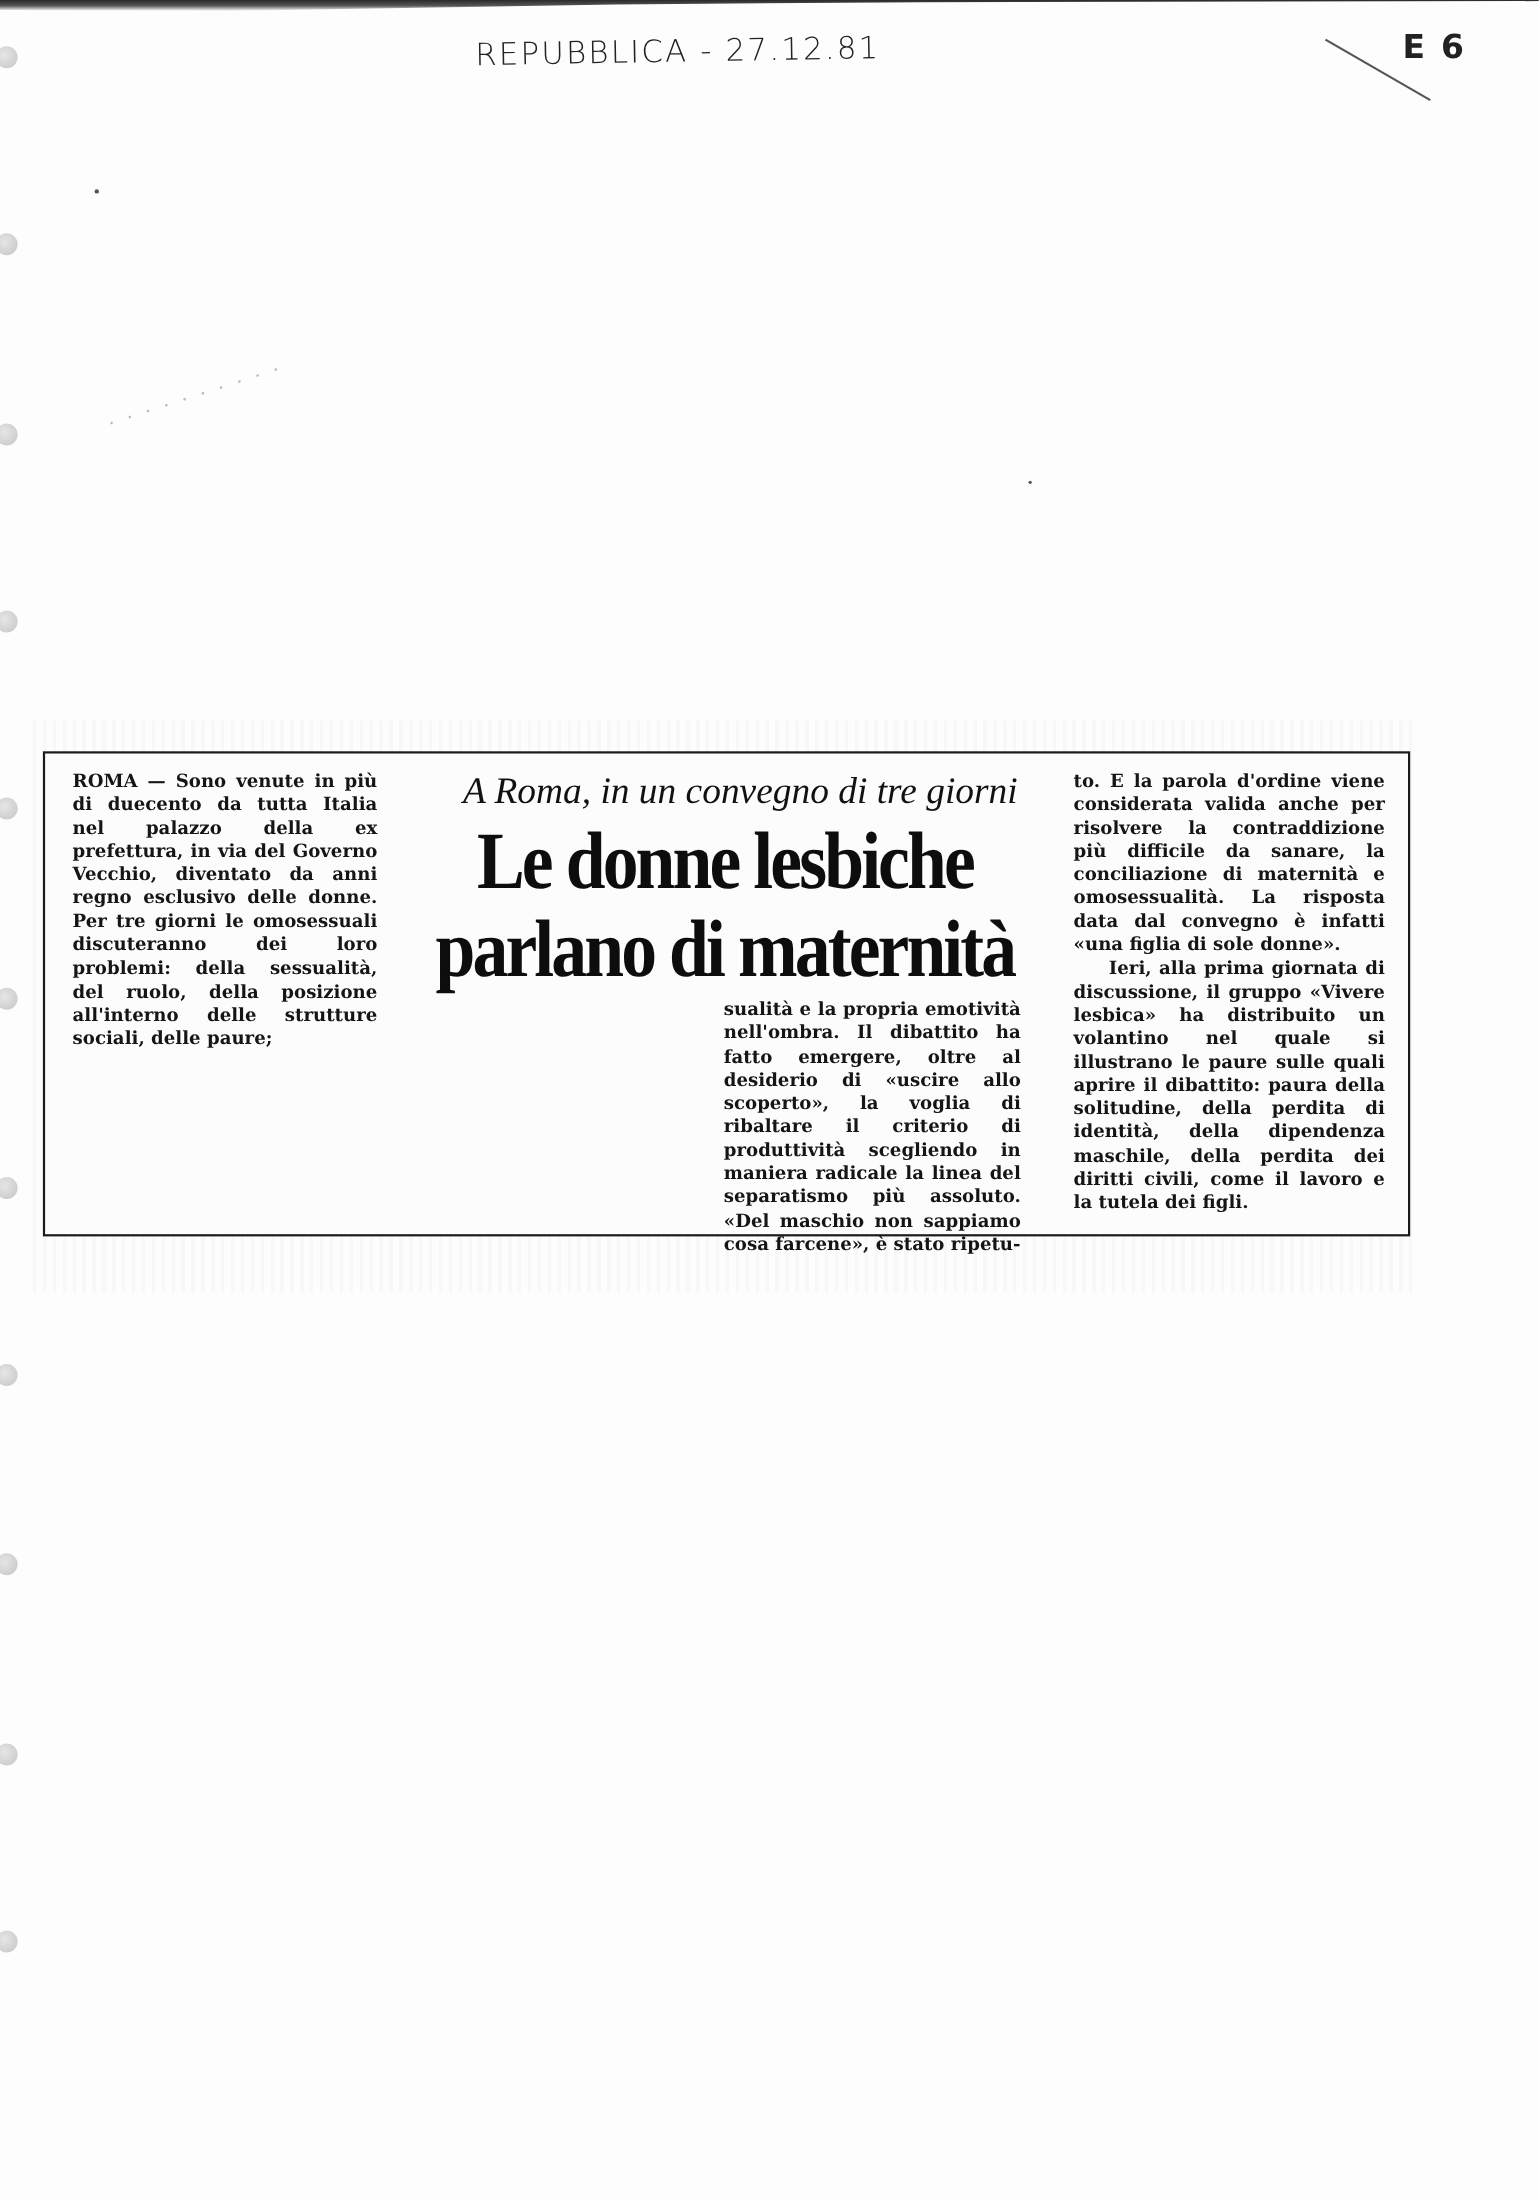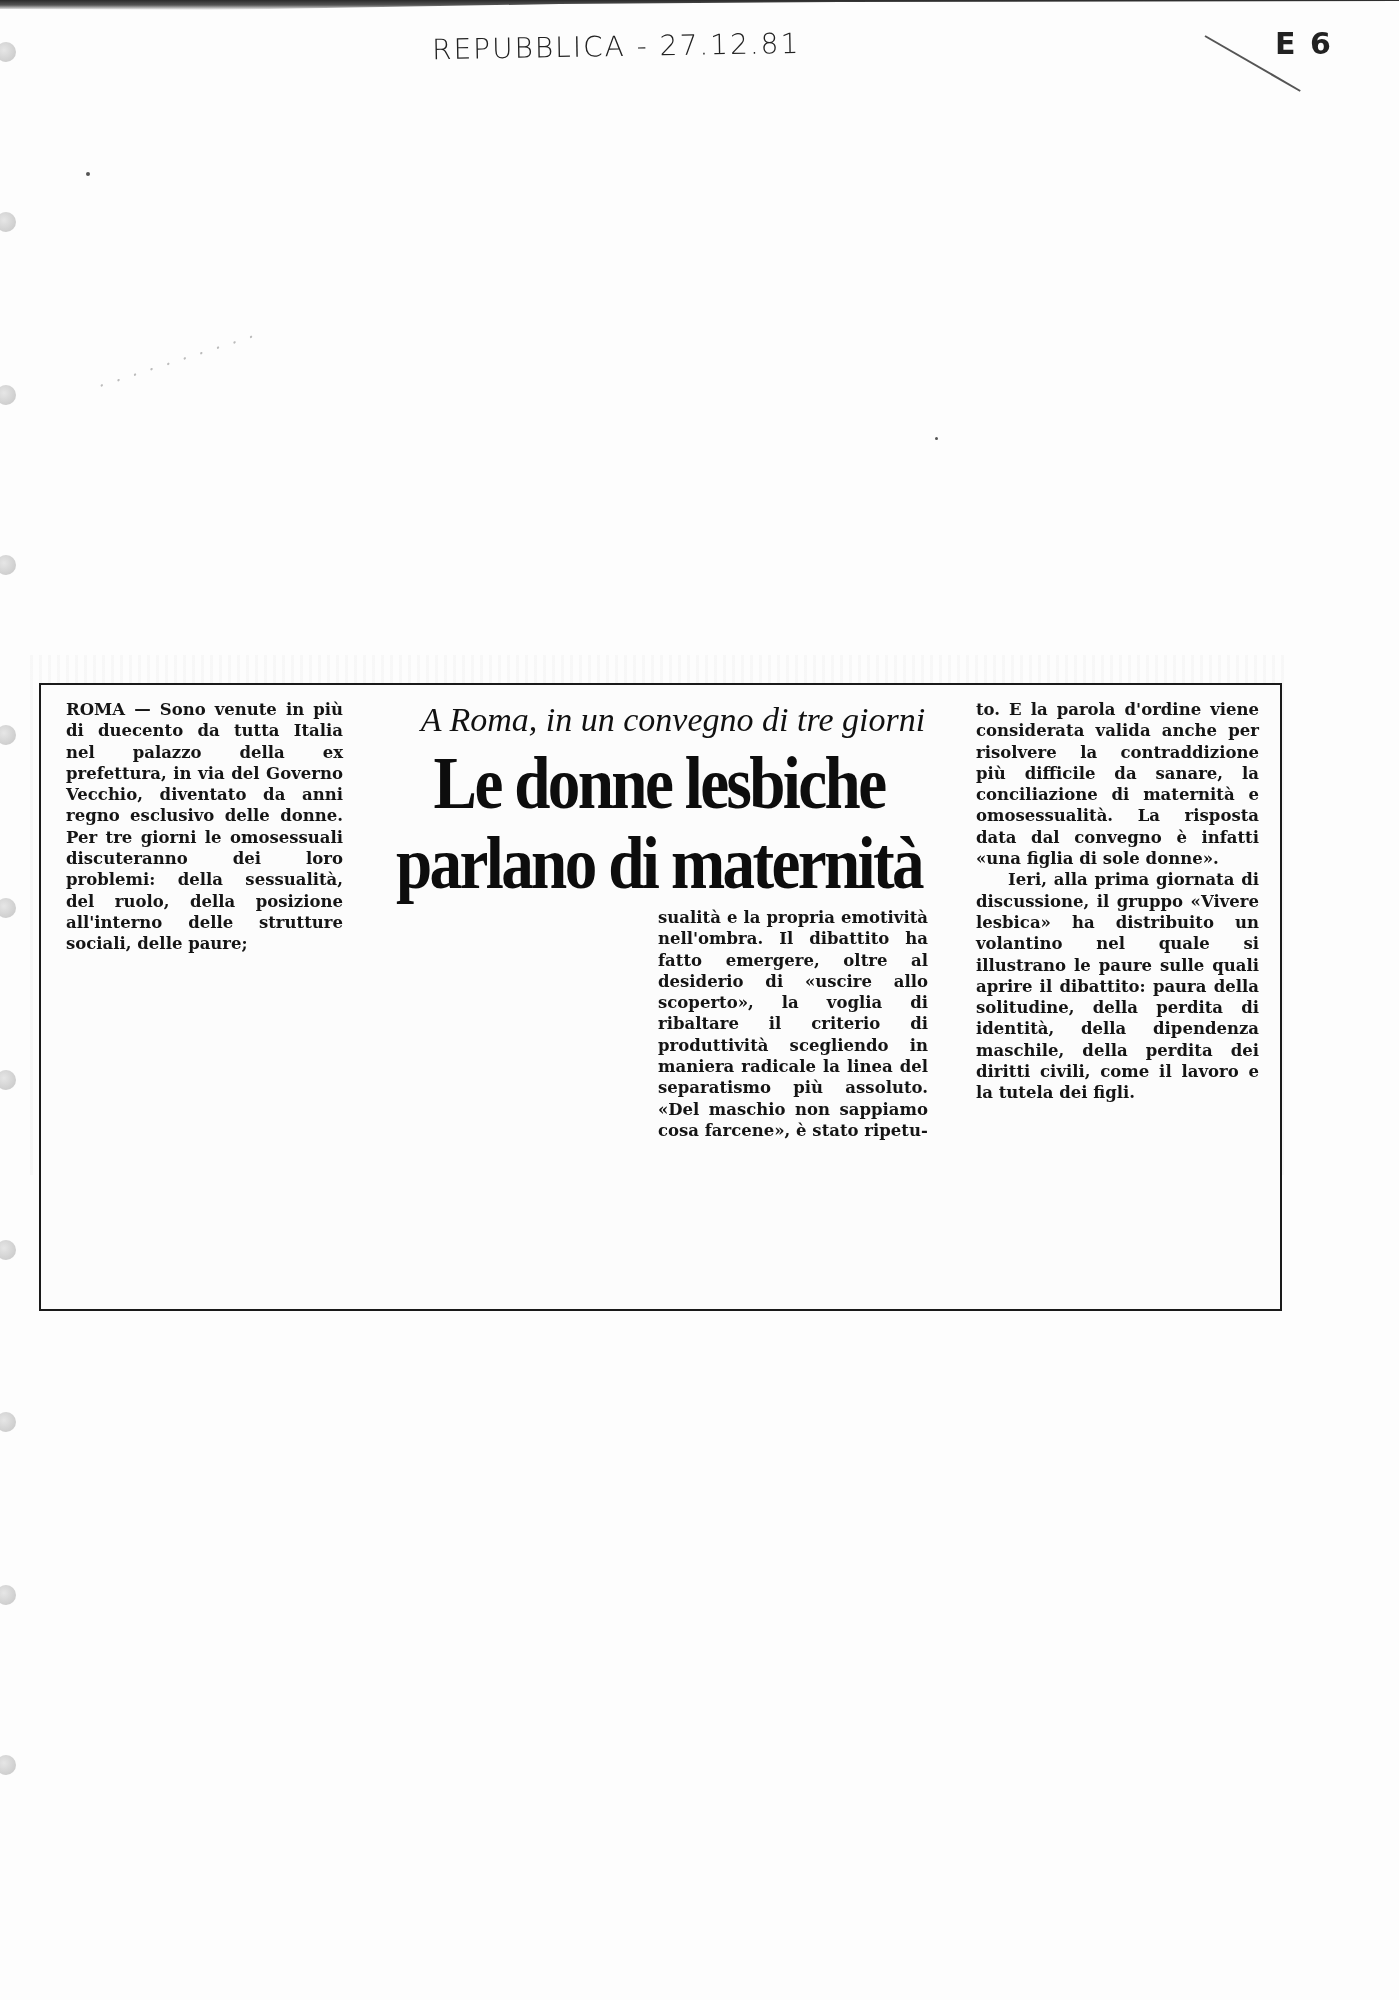--- a/index.html
+++ b/index.html
@@ -30,21 +30,21 @@
   }
   .stamp-smudge {
     position: absolute; left: 95px; top: 350px; font-size: 18px; color: #bbb;
     transform: rotate(-18deg); font-style: italic; letter-spacing: 3px;
   }
   .clipping-shadow {
     position: absolute; left: 30px; top: 655px; width: 1260px; height: 520px;
     background: repeating-linear-gradient(90deg, rgba(200,200,200,0.10) 0 3px, rgba(255,255,255,0) 3px 9px);
   }
   .article-box {
-    position: absolute; left: 39px; top: 683px; width: 1243px; height: 628px;
+    position: absolute; left: 39px; top: 683px; width: 1243px; height: 441px;
     border: 2px solid #1a1a1a; box-sizing: border-box; background: #fcfcfc;
   }
   .col {
     position: absolute; top: 14px; font-family: "DejaVu Serif", serif; font-weight: bold;
     font-size: 16.5px; line-height: 21.3px; text-align: justify; color: #151515;
   }
   .col p { margin: 0; }
   .col p.indent { text-indent: 32px; }
   .col-1 { left: 25px; width: 277px; }
   .col-2 { left: 330px; width: 270px; top: 222px; }

